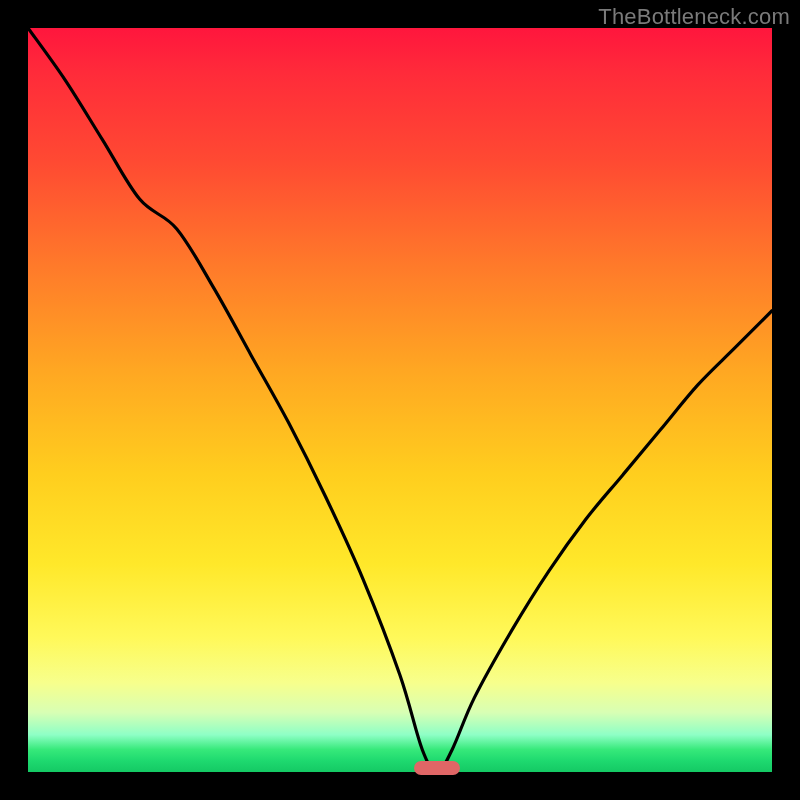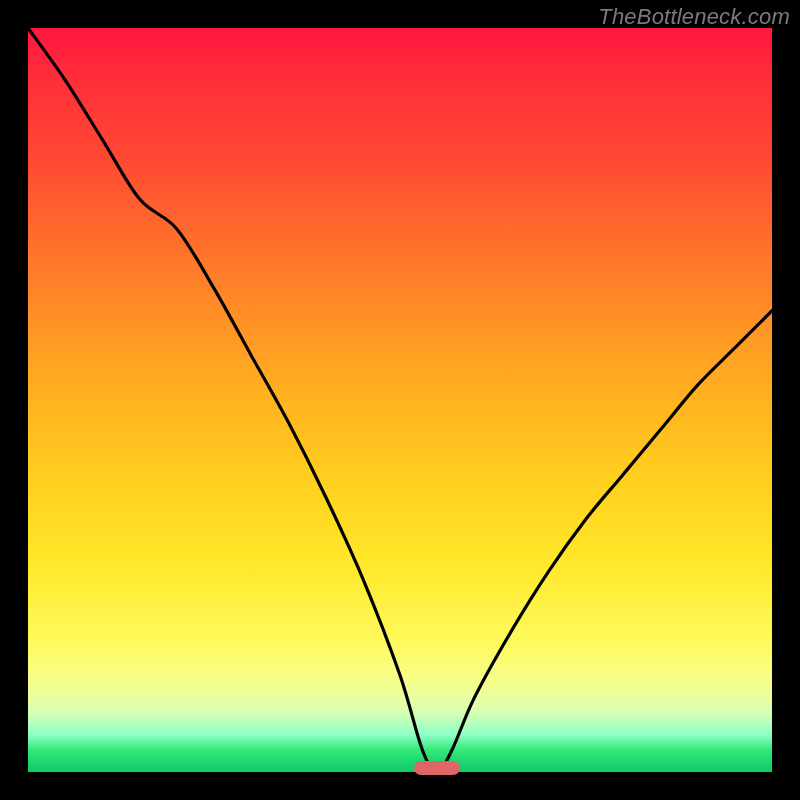--- a/index.html
+++ b/index.html
@@ -45,21 +45,20 @@
     );
   }
   .watermark {
     position: absolute;
     top: 4px;
     right: 10px;
     color: #7a7a7a;
     font-size: 22px;
     font-weight: 500;
     letter-spacing: 0.2px;
-    font-style: italic;
   }
   svg.curve {
     position: absolute;
     left: 0;
     top: 0;
     width: 744px;
     height: 744px;
   }
   .minimum-marker {
     position: absolute;

